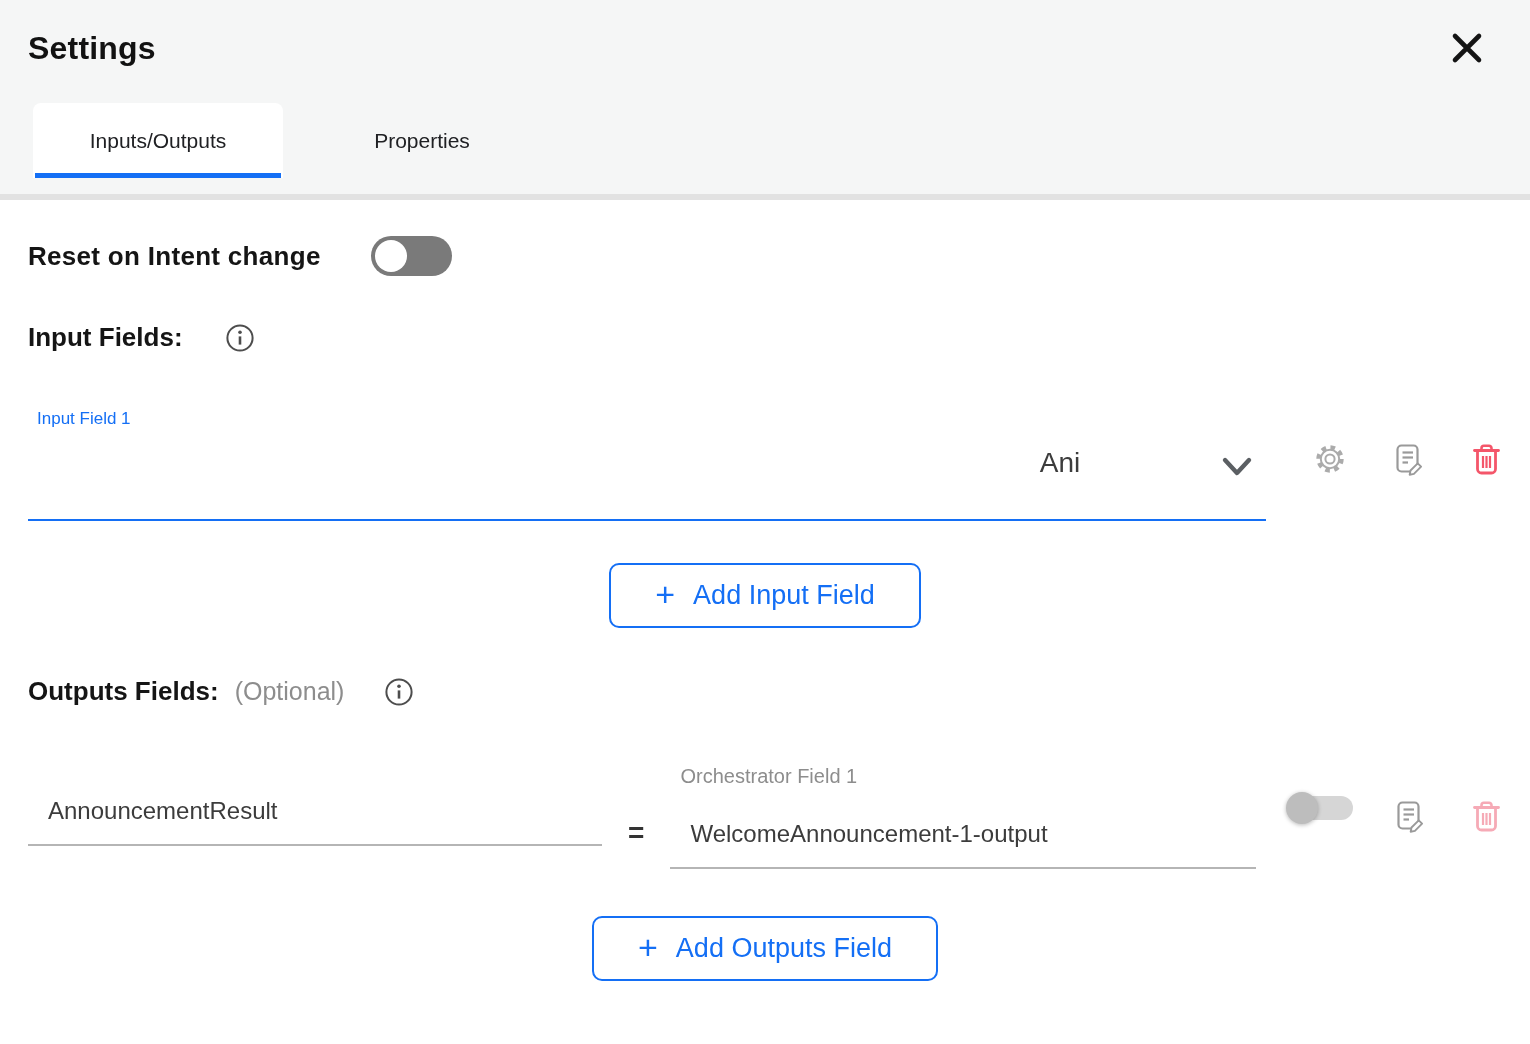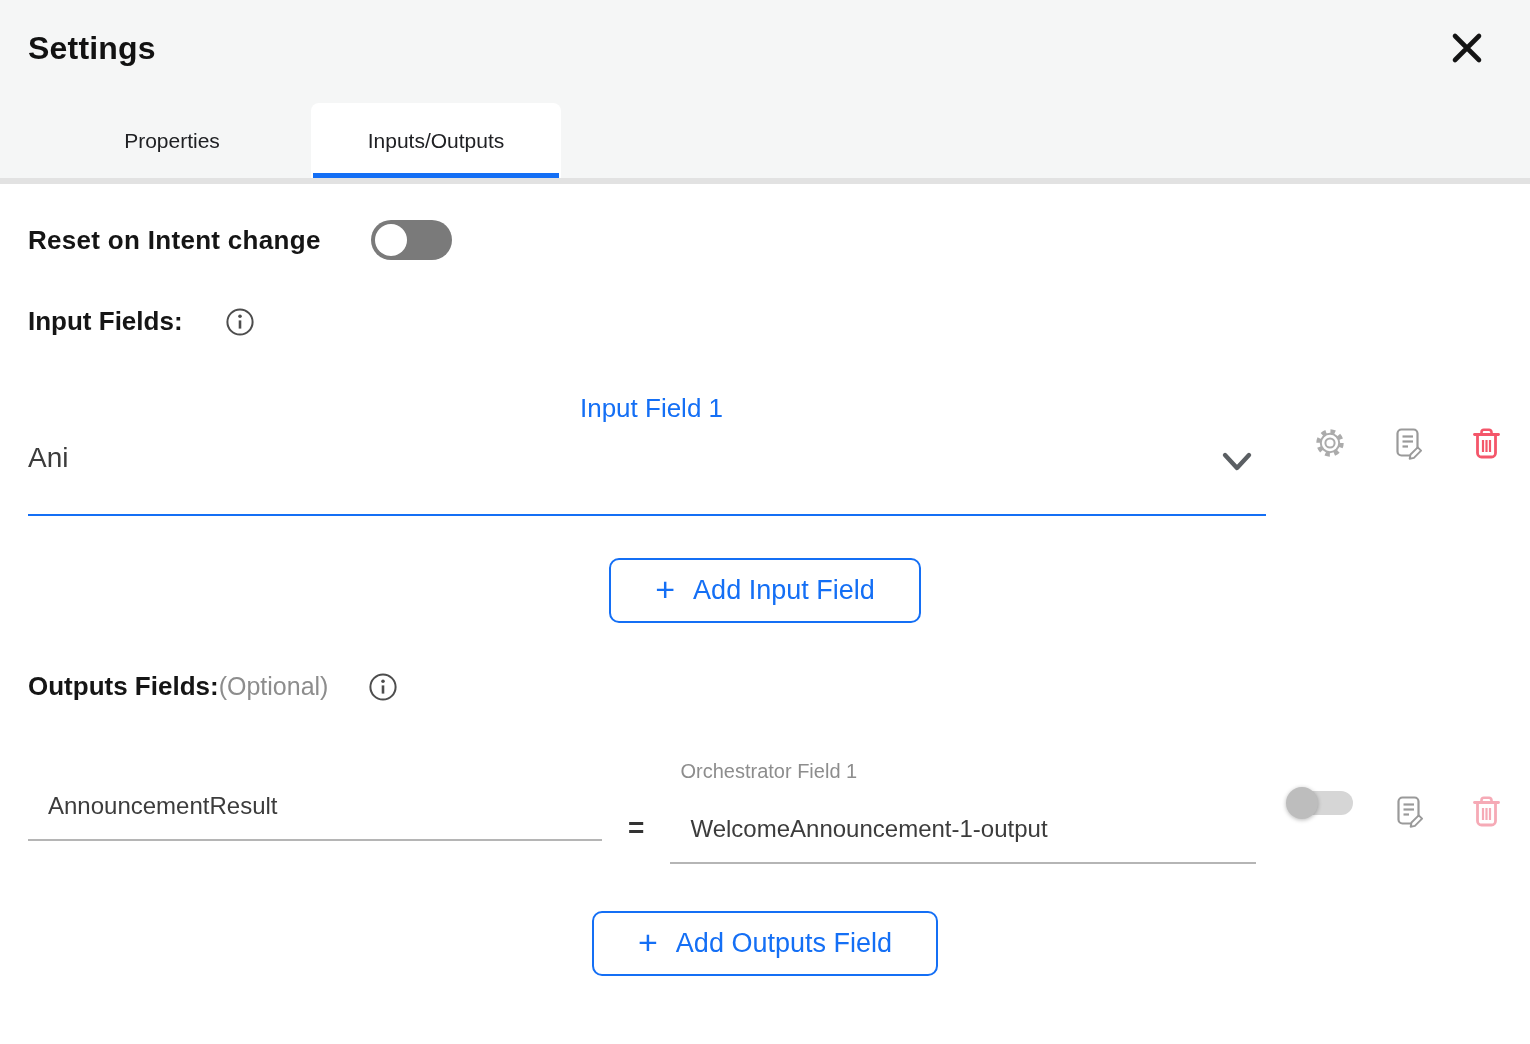--- a/index.html
+++ b/index.html
@@ -7,21 +7,21 @@
   body {
     font-family: "Liberation Sans", "DejaVu Sans", sans-serif;
     background: #ffffff;
     color: #1c1c1c;
     overflow: hidden;
   }
 
   
   .header {
     background: var(--header_bg, #f5f6f6);
-    padding: 30px 0 0 28px;
+    padding: 30px 0 16px 28px;
     position: relative;
   }
   .title {
     font-size: 32px;
     font-weight: 700;
     color: #121212;
     letter-spacing: 0.2px;
   }
   .close-btn {
     position: absolute;
@@ -99,46 +99,46 @@
   }
   .section-heading .info-btn {
     background: none; border: none; padding: 0; cursor: pointer;
     display: flex; align-items: center;
   }
   .heading-info-gap { margin-left: 42px; }
   .optional {
     font-weight: 400;
     color: var(--label_gray, #9a9a9a);
     font-size: 25px;
-    margin-left: 0;
+    margin-left: 16px;
   }
   .optional + .info-btn { margin-left: 40px; }
 
   
   .input-row { margin-top: 56px; display: flex; align-items: flex-start; }
   .field-main {
     width: 1245px;
     position: relative;
     border-bottom: 2px solid var(--primary_blue, #146ff5);
     padding-bottom: 40px;
   }
   .field-label {
-    font-size: 26px;
+    font-size: 17px;
     color: var(--primary_blue, #146ff5);
     padding-left: 9px;
-    text-align: center;
   }
   .field-value {
     display: block;
     border: none; outline: none; background: transparent;
     font-size: 28px;
     color: var(--value_text, #3c3c3c);
     margin-top: 18px;
     width: 85%;
     font-family: inherit;
+    text-align: right;
   }
   .chevron-wrap {
     position: absolute;
     right: 12px; bottom: 38px;
     background: none; border: none; padding: 0; cursor: pointer;
   }
 
   .row-icons { display: flex; margin-left: 48px; margin-top: 34px; }
   .icon-btn { background: none; border: none; padding: 0; cursor: pointer; display: flex; }
   .row-icons .icon-btn + .icon-btn { margin-left: 46px; }
@@ -233,25 +233,25 @@
   <header class="header">
     <h1 class="title">Settings</h1>
 
     <button class="close-btn" aria-label="Close">
       <svg width="38" height="38" viewBox="0 0 38 38">
         <path d="M7 7 L31 31 M31 7 L7 31" stroke="#141414" stroke-width="4.6" stroke-linecap="round" fill="none"></path>
       </svg>
     </button>
 
     <nav class="tabs">
+      <div class="tab active">
+        <span>Inputs/Outputs</span>
+      </div>
       <div class="tab tab-properties">
         <span>Properties</span>
-      </div>
-      <div class="tab active">
-        <span>Inputs/Outputs</span>
       </div>
     </nav>
   </header>
 
   <div class="divider"></div>
 
   <main class="panel-body">
 
     <div class="reset-row">
       <span class="reset-label">Reset on Intent change</span>

